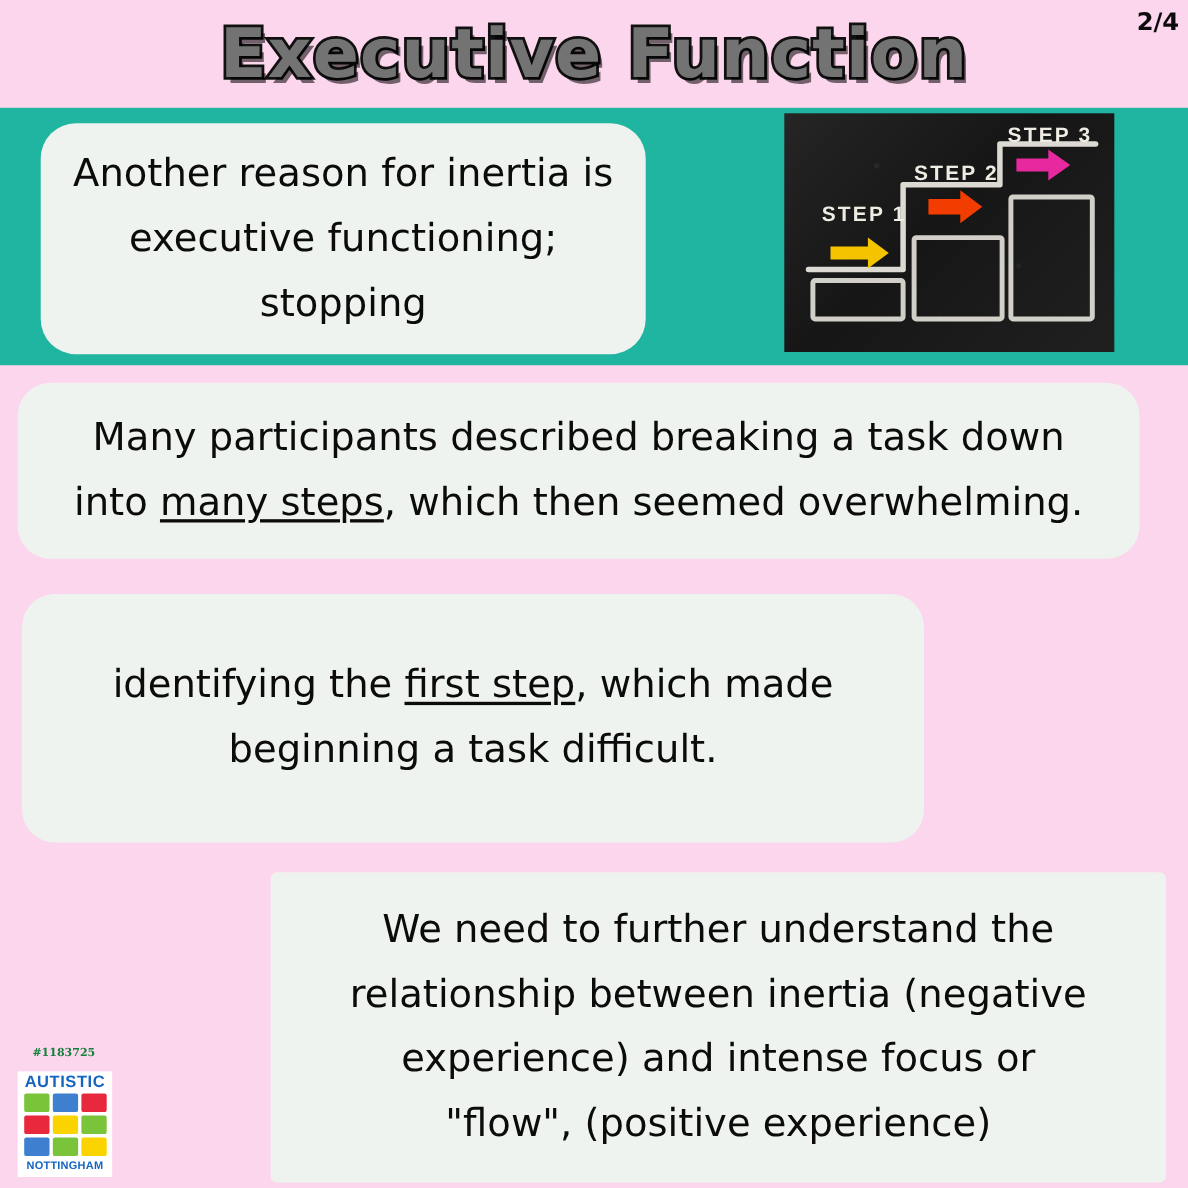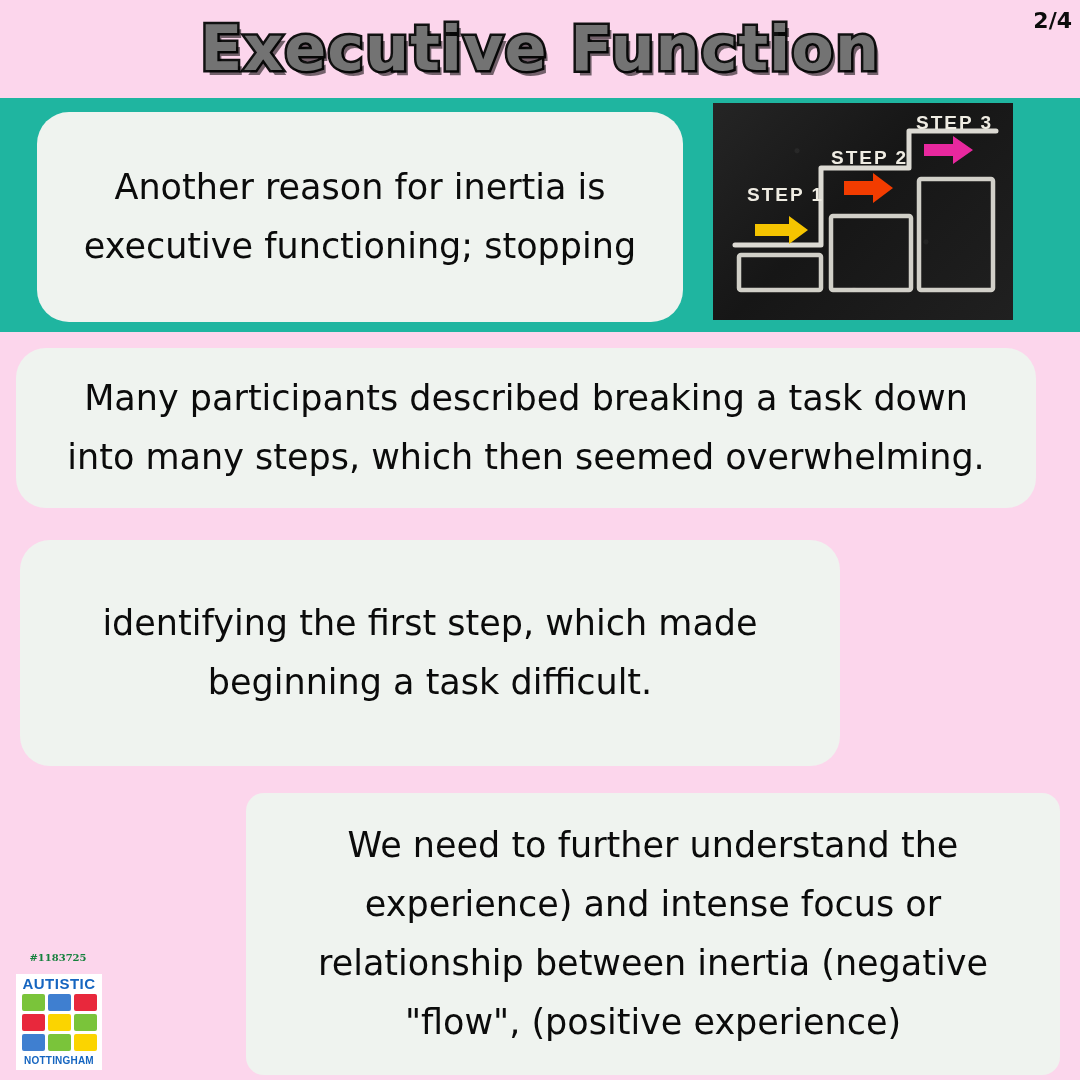--- a/index.html
+++ b/index.html
@@ -56,32 +56,32 @@
     justify-content:center;
   }
   .card p{
     margin:0;
     text-align:center;
     color:#0b0b0b;
     font-family:"DejaVu Sans", sans-serif;
     font-weight:400;
   }
   .card .line{display:block;}
-  .u{text-underline-offset:4px;text-decoration-thickness:3px;}
-
-  #card1{left:37px;top:112px;width:646px;height:210px;border-radius:32px;}
+  .u{text-decoration:underline;text-underline-offset:4px;text-decoration-thickness:3px;}
+
+  #card1{left:37px;top:112px;width:550px;height:210px;border-radius:32px;}
   #card1 p{font-size:35px;line-height:59px;}
 
   #card2{left:16px;top:348px;width:1020px;height:160px;}
   #card2 p{font-size:35px;line-height:59px;}
 
   #card3{left:20px;top:540px;width:820px;height:226px;}
   #card3 p{font-size:35px;line-height:59px;}
 
-  #card4{left:246px;top:793px;width:814px;height:282px;border-radius:18px;}
+  #card4{left:246px;top:793px;width:814px;height:282px;border-radius:6px;}
   #card4 p{font-size:35px;line-height:59px;}
 
   
   .chalkboard{
     position:absolute;left:713px;top:103px;width:300px;height:217px;
     background:
       radial-gradient(circle at 28% 22%, rgba(255,255,255,0.05) 0 2px, transparent 3px),
       radial-gradient(circle at 71% 64%, rgba(255,255,255,0.04) 0 2px, transparent 3px),
       radial-gradient(circle at 47% 86%, rgba(255,255,255,0.04) 0 2px, transparent 3px),
       linear-gradient(135deg,#252525 0%,#161616 45%,#202020 100%);
@@ -165,22 +165,22 @@
   <div class="card" id="card3">
     <p>
       <span class="line"><span>identifying the </span><span class="u">first step</span><span>, which made</span></span>
       <span class="line">beginning a task difficult.</span>
     </p>
   </div>
 
   <div class="card" id="card4">
     <p>
       <span class="line">We need to further understand the</span>
+      <span class="line">relationship between inertia (negative</span>
       <span class="line">experience) and intense focus or</span>
-      <span class="line">relationship between inertia (negative</span>
       <span class="line">"flow", (positive experience)</span>
     </p>
   </div>
 
   <div class="logo-block">
     <div class="logo-hash">#1183725</div>
     <div class="logo-card">
       <div class="logo-word">AUTISTIC</div>
       <div class="logo-grid">
           <i style="background: rgb(122, 196, 58);"></i>

